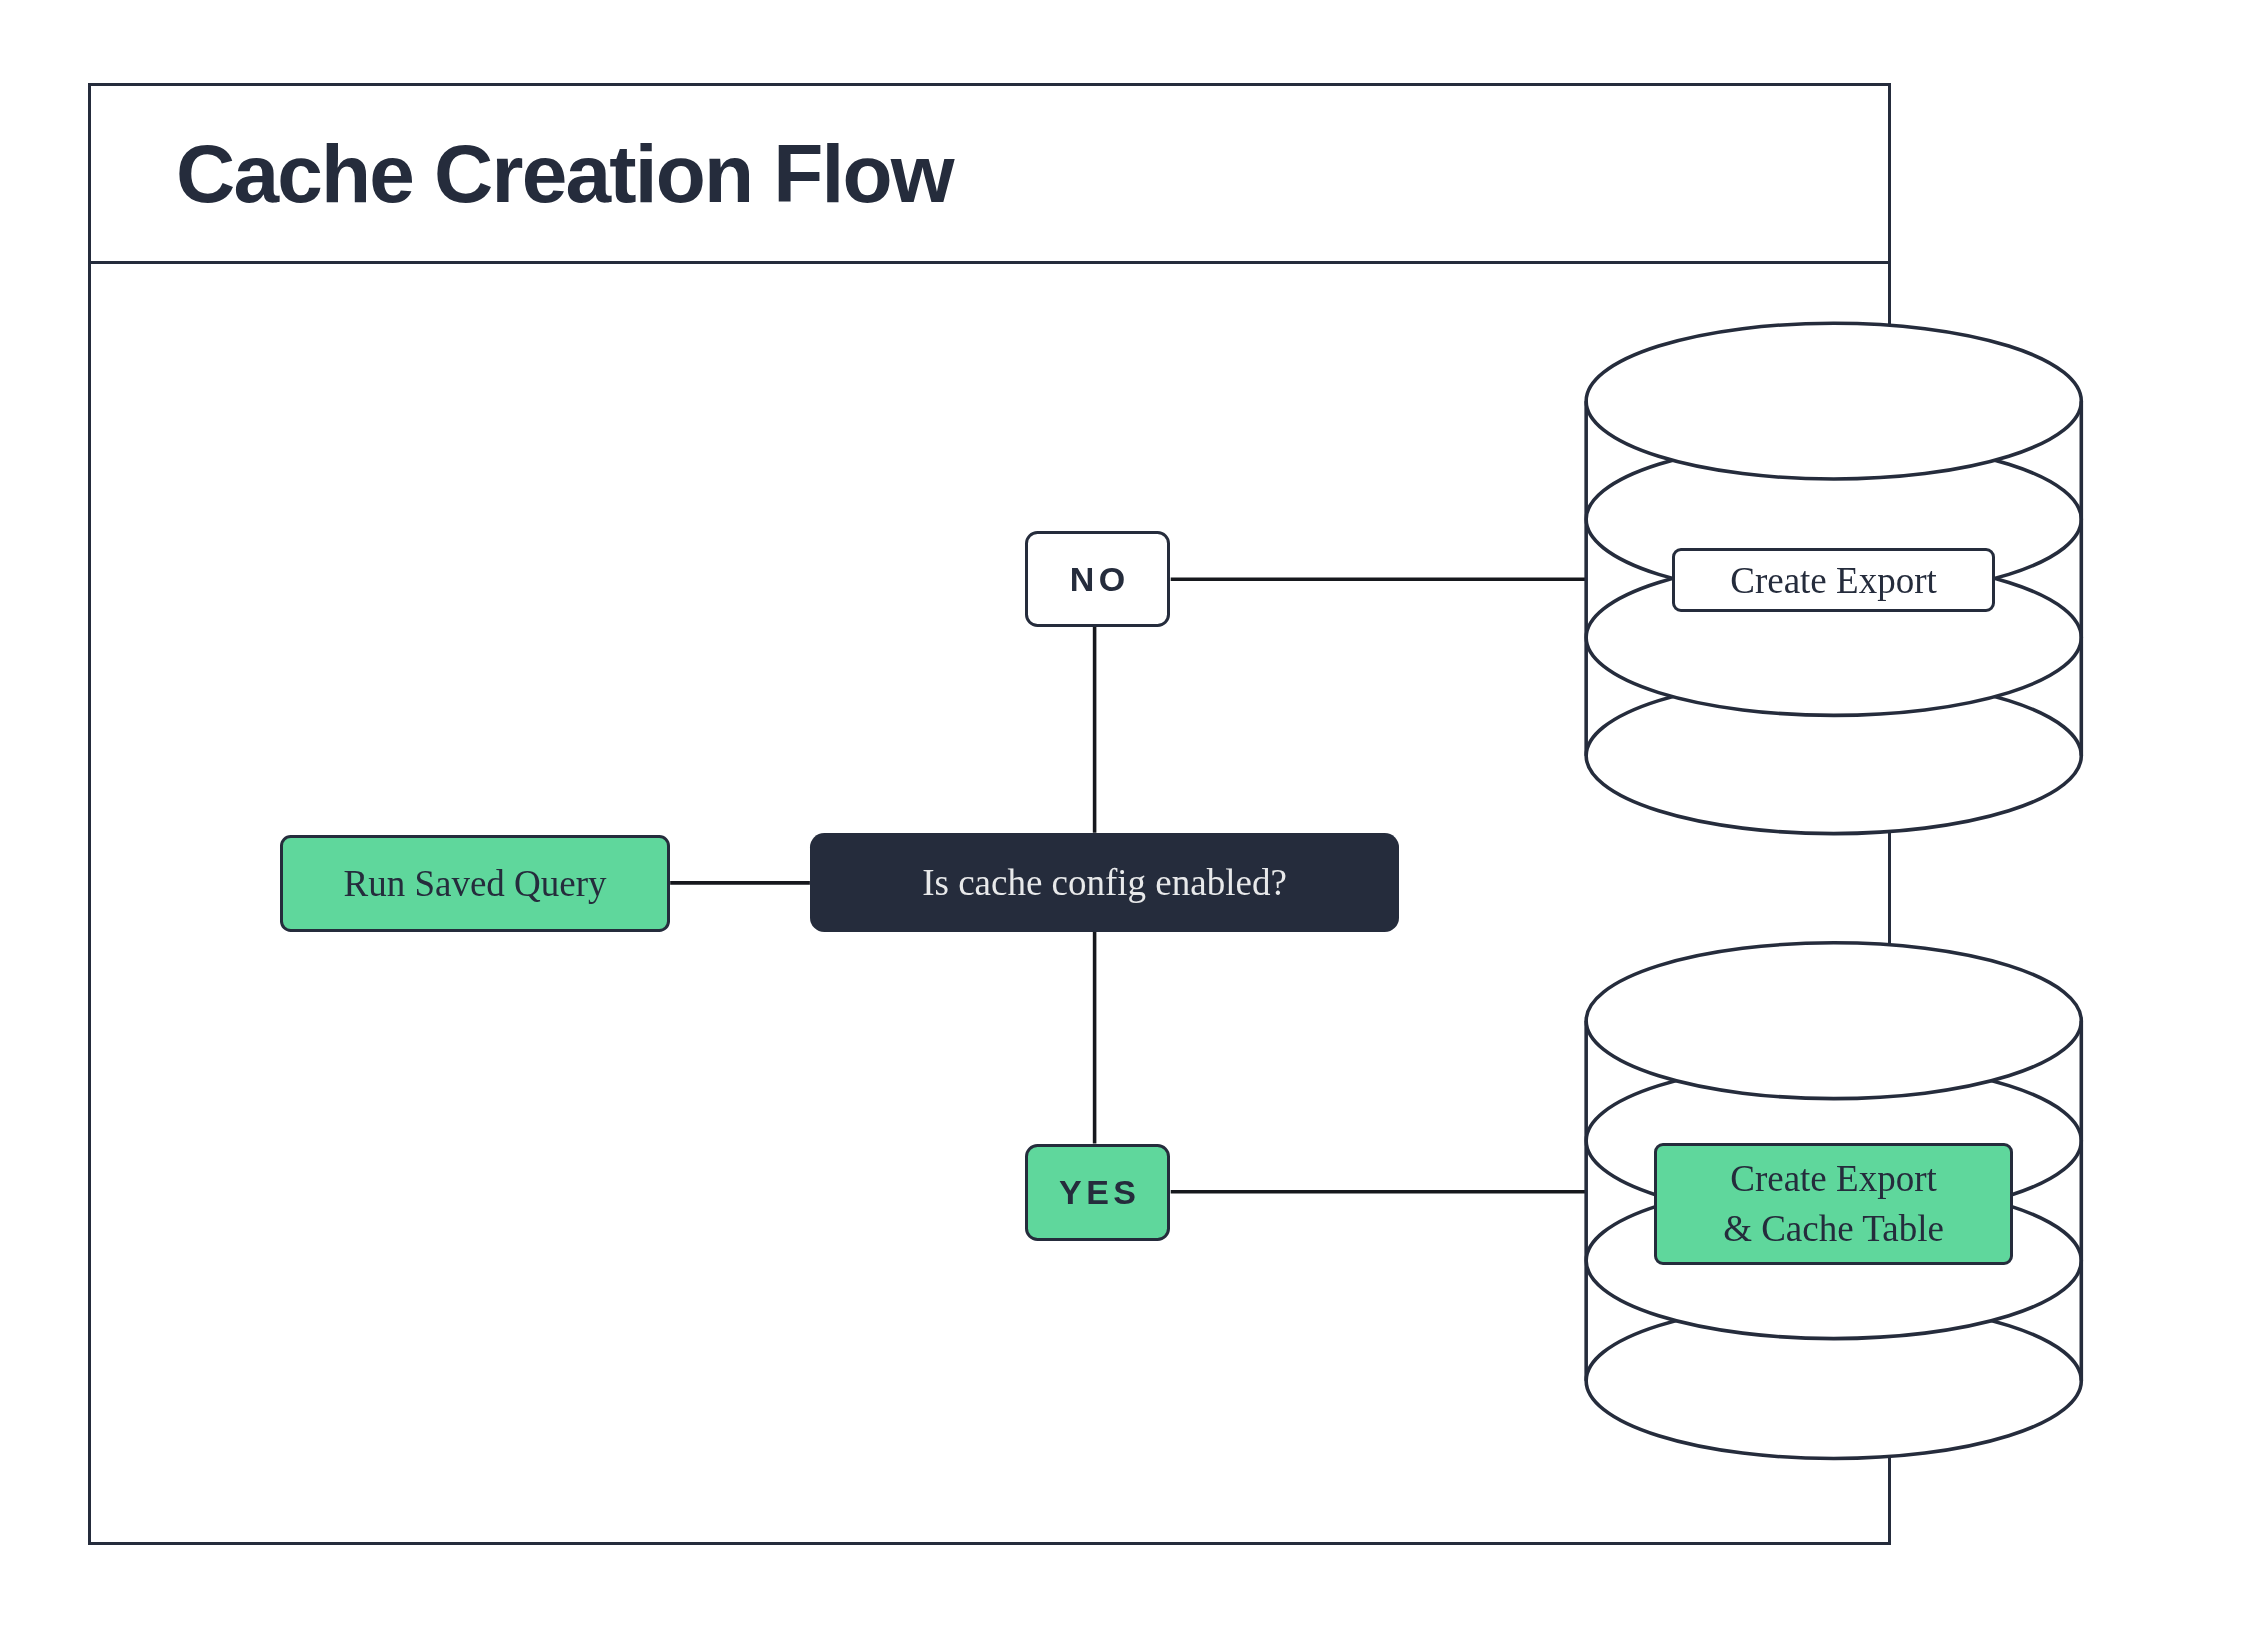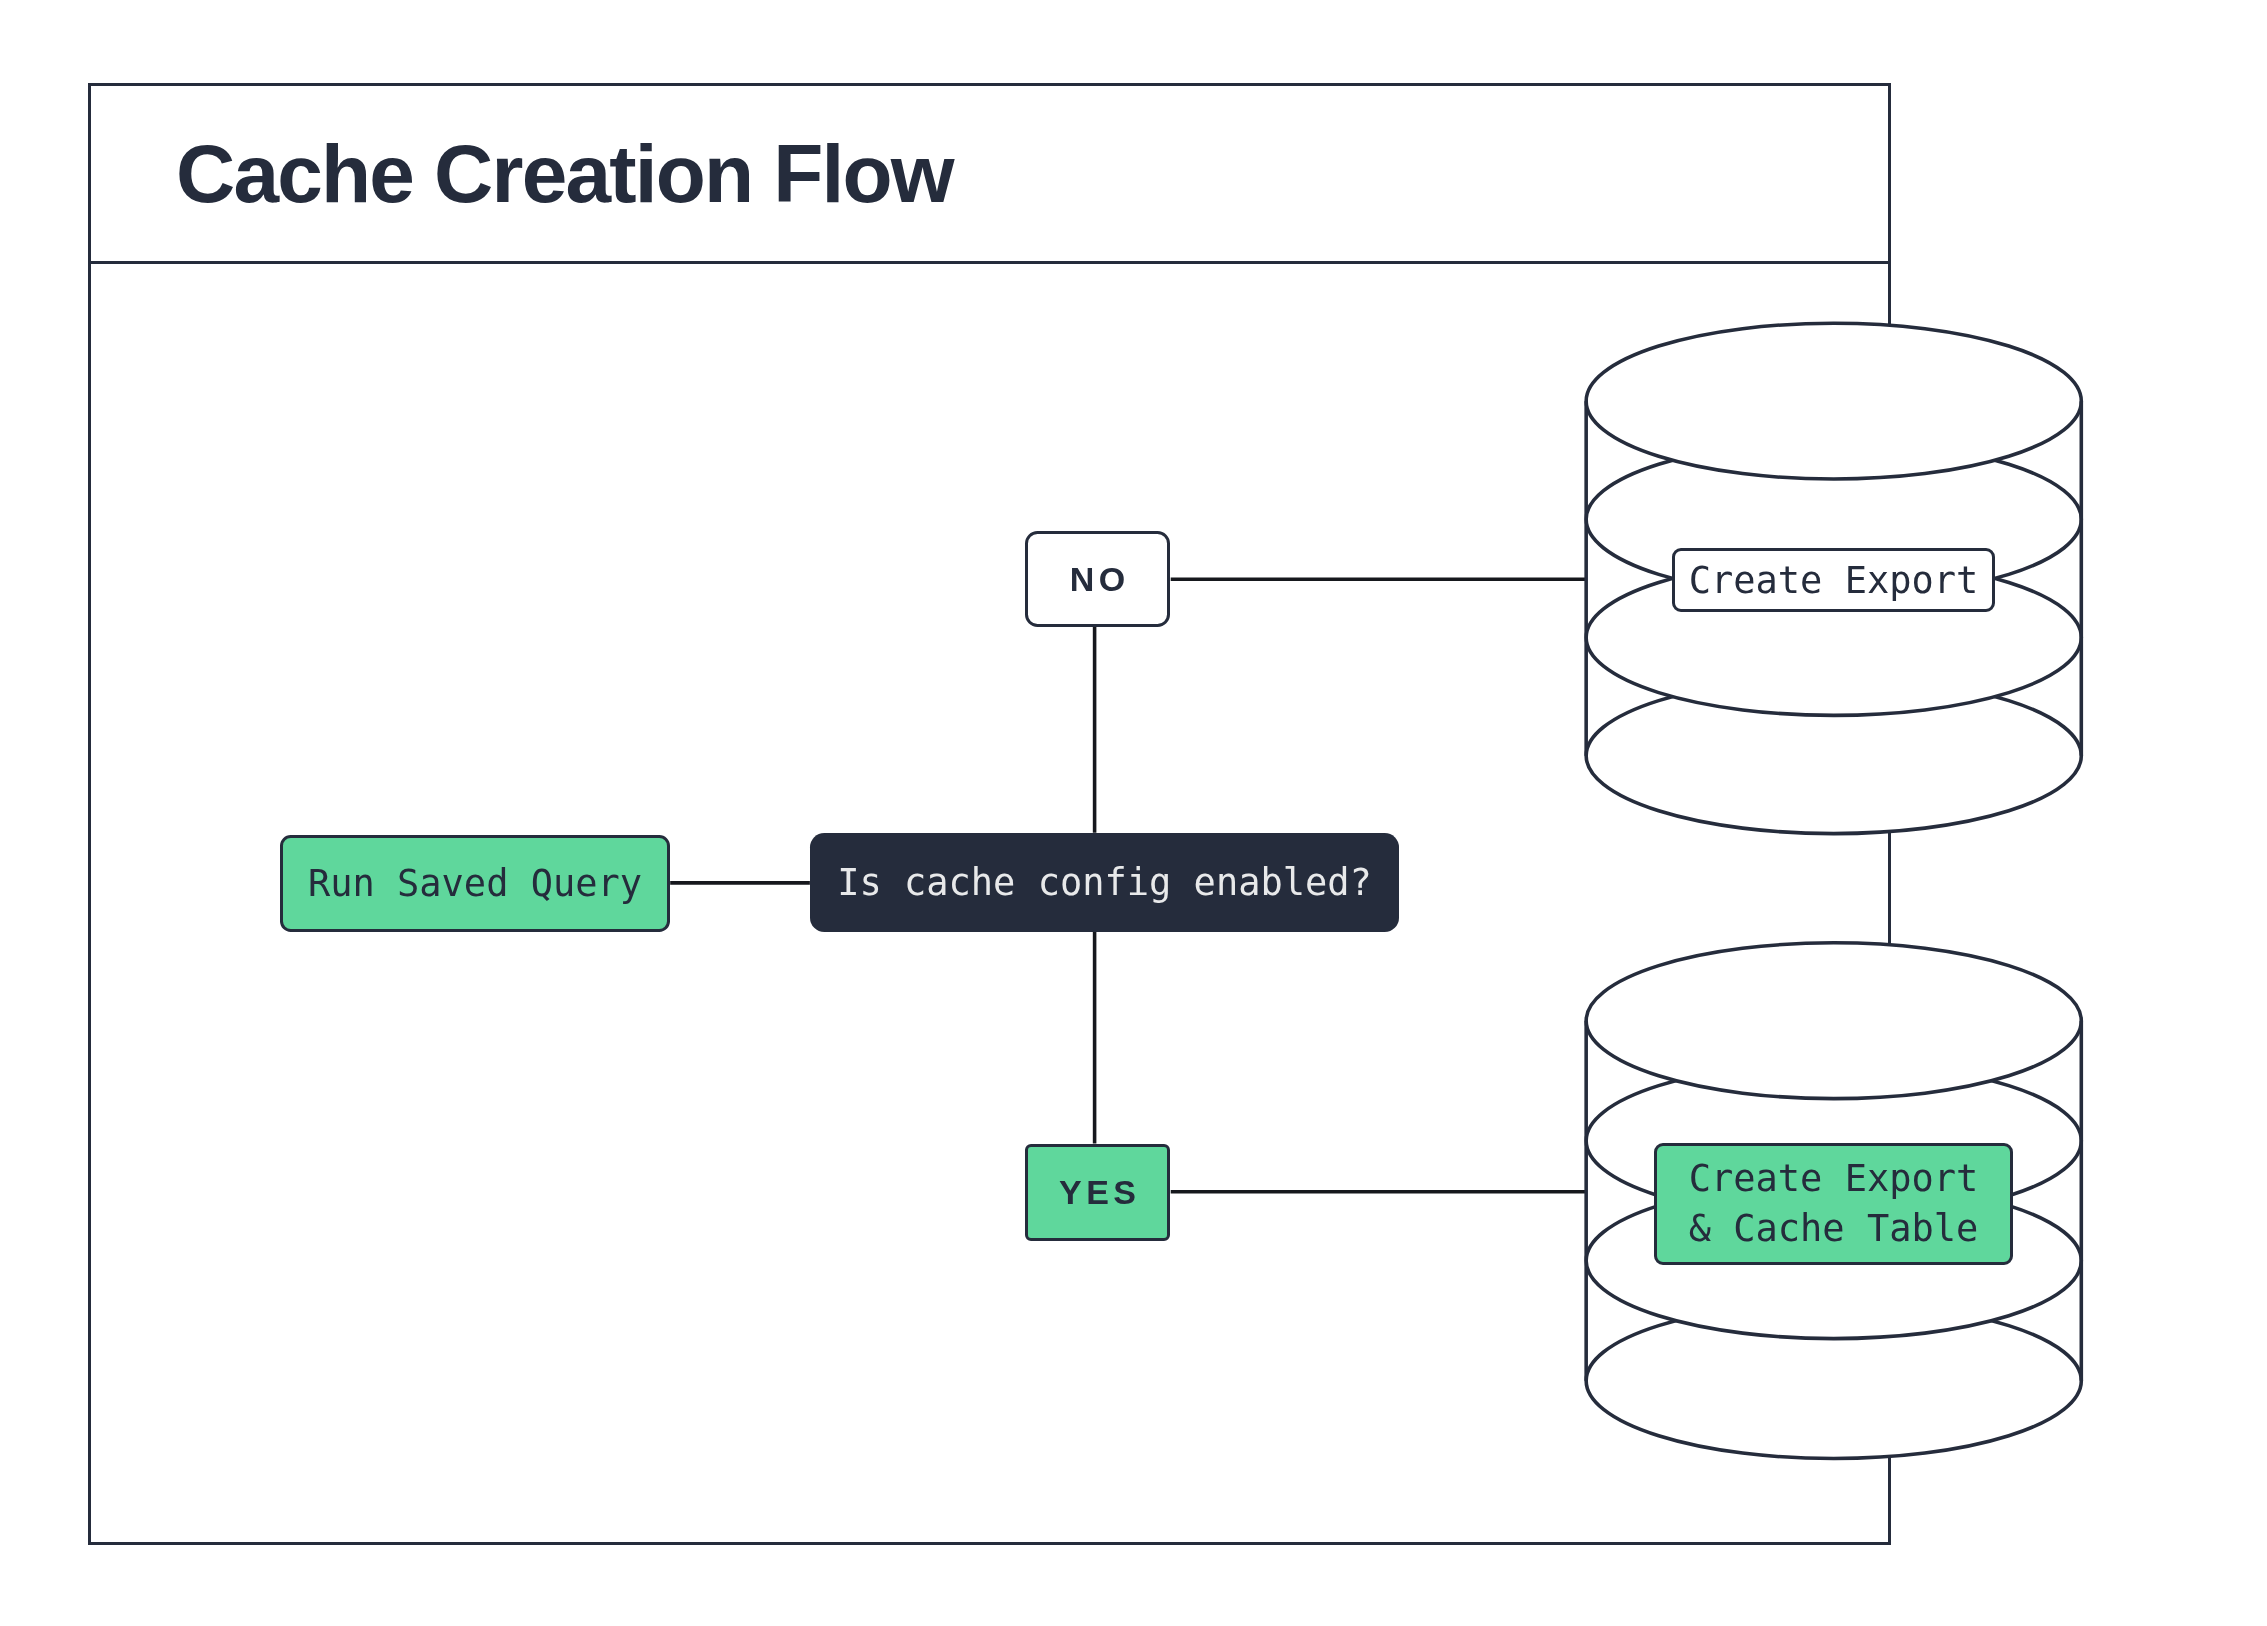--- a/index.html
+++ b/index.html
@@ -44,20 +44,21 @@
     width:2268px;height:1626px;
   }
   .node{
     position:absolute;
     display:flex;align-items:center;justify-content:center;
     text-align:center;
     font-size:37px;
     color:var(--ink);
     background:var(--surface);
     border:3.6px solid var(--ink);
+    font-family:Liberation Serif, serif;
   }
   .node-start{
     left:280px;top:835px;width:390px;height:97px;
     background:var(--green);
     border-radius:10.7px;
   }
   .node-decision{
     left:810px;top:833px;width:589px;height:99px;
     background:var(--ink);
     color:var(--decision-text);
@@ -66,21 +67,21 @@
   }
   .node-branch{
     font-family:"Liberation Sans", sans-serif;
     font-weight:700;
     font-size:34px;
     letter-spacing:4.5px;
     text-indent:4.5px;
     border-radius:12.5px;
   }
   .node-no{left:1025px;top:531px;width:145px;height:96px;}
-  .node-yes{left:1025px;top:1144px;width:145px;height:97px;background:var(--green);border-radius:6px;}
+  .node-yes{left:1025px;top:1144px;width:145px;height:97px;background:var(--green);}
   .node-db-label{
     left:1672px;top:548px;width:323px;height:64px;
     border-radius:9px;
   }
   .node-db-label-green{
     left:1654px;top:1143px;width:359px;height:122px;
     background:var(--green);
     border-radius:9px;
     line-height:50px;
     white-space:pre-line;

